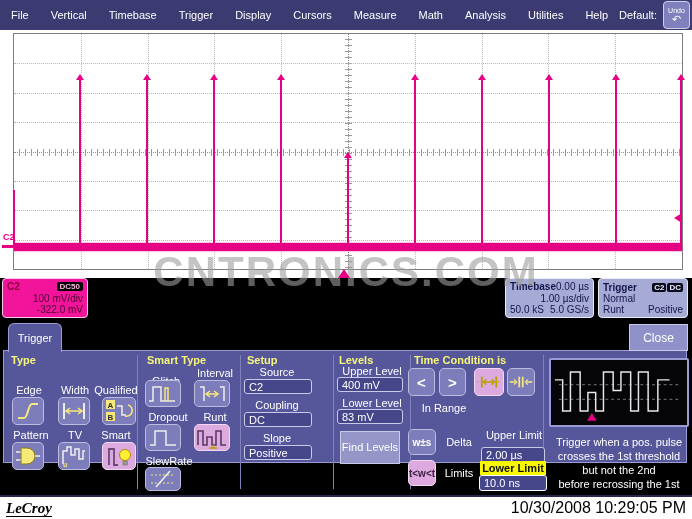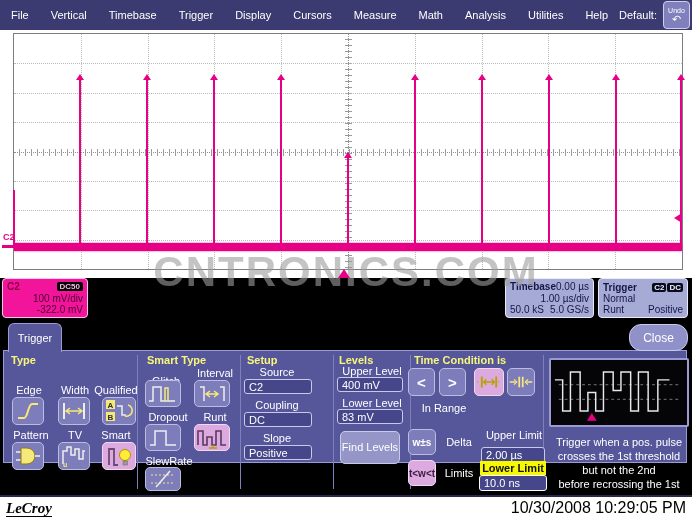--- a/index.html
+++ b/index.html
@@ -52,33 +52,33 @@
   .tbbox{left:505px;top:0;width:89px;height:40px;background:#a6abd5;border:1px solid #e9e9f7;color:#15154a;}
   .trbox{left:598px;top:0;width:90px;height:40px;background:#a6abd5;border:1px solid #e9e9f7;color:#15154a;}
   .srow{display:flex;justify-content:space-between;align-items:center;line-height:11px;}
   .srow .b{font-weight:bold;}
   .kbadge{background:#0a0a1e;color:#efeff6;font-size:8px;font-weight:bold;padding:0 2px;border-radius:2px;margin-left:1px;}
   
   .tab{position:absolute;left:8px;top:45px;width:52px;height:28px;background:#56569b;
        border:1px solid #9a9ad4;border-bottom:none;border-radius:6px 6px 0 0;color:#fff;
        font-size:11px;display:flex;align-items:center;justify-content:center;z-index:6;}
   .closebtn{position:absolute;left:629px;top:46px;width:57px;height:25px;background:#9191c9;
-       border:1px solid #c9c9e9;border-radius:12px;color:#fff;font-size:12px;
+       border:1px solid #c9c9e9;border-radius:0;color:#fff;font-size:12px;
        display:flex;align-items:center;justify-content:center;z-index:6;}
   .dbody{position:absolute;left:3px;top:72px;width:684px;height:113px;background:#56569b;
        border:1px solid #9a9ad4;box-sizing:border-box;z-index:5;}
   .sect-title{position:absolute;color:#f6f67a;font-size:11px;font-weight:bold;}
   .vdiv{position:absolute;top:4px;height:134px;width:0;border-left:1px solid #7f7fbb;}
   .wlab{position:absolute;color:#fff;font-size:11px;text-align:center;}
   .ibtn{position:absolute;background:#7d7dbb;border:1px solid #bcbcdf;border-radius:5px;
         display:flex;align-items:center;justify-content:center;box-sizing:border-box;}
   .ibtn.sel{background:#dcaade;border-color:#f0d8f2;}
   .fld{position:absolute;background:#46468b;border:1px solid #c9c9e9;border-radius:3px;color:#fff;
        font-size:11px;display:flex;align-items:center;padding:0 4px;box-sizing:border-box;}
-  .findbtn{position:absolute;background:#9595c8;border:1px solid #c9c9e9;border-radius:5px;color:#fff;
+  .findbtn{position:absolute;background:#9595c8;border:1px solid #c9c9e9;border-radius:0;color:#fff;
        font-size:11px;text-align:center;display:flex;align-items:center;justify-content:center;line-height:13px;}
   .txtbtn{color:#fff;font-size:10px;font-weight:bold;}
   .txtbtn.dark{color:#3c2040;}
   .hl{position:absolute;background:#f8f800;color:#101010;font-size:11px;font-weight:bold;
       display:flex;align-items:center;justify-content:center;}
   .diagram{position:absolute;left:545px;top:7px;width:140px;height:69px;background:#050508;
        border:2px solid #9a9ad4;border-radius:2px;box-sizing:border-box;}
   .desc{position:absolute;left:540px;width:150px;color:#fff;font-size:11px;text-align:center;line-height:14px;}
   
   .statusbar{position:absolute;left:0;top:495px;width:692px;height:24px;background:#fff;

